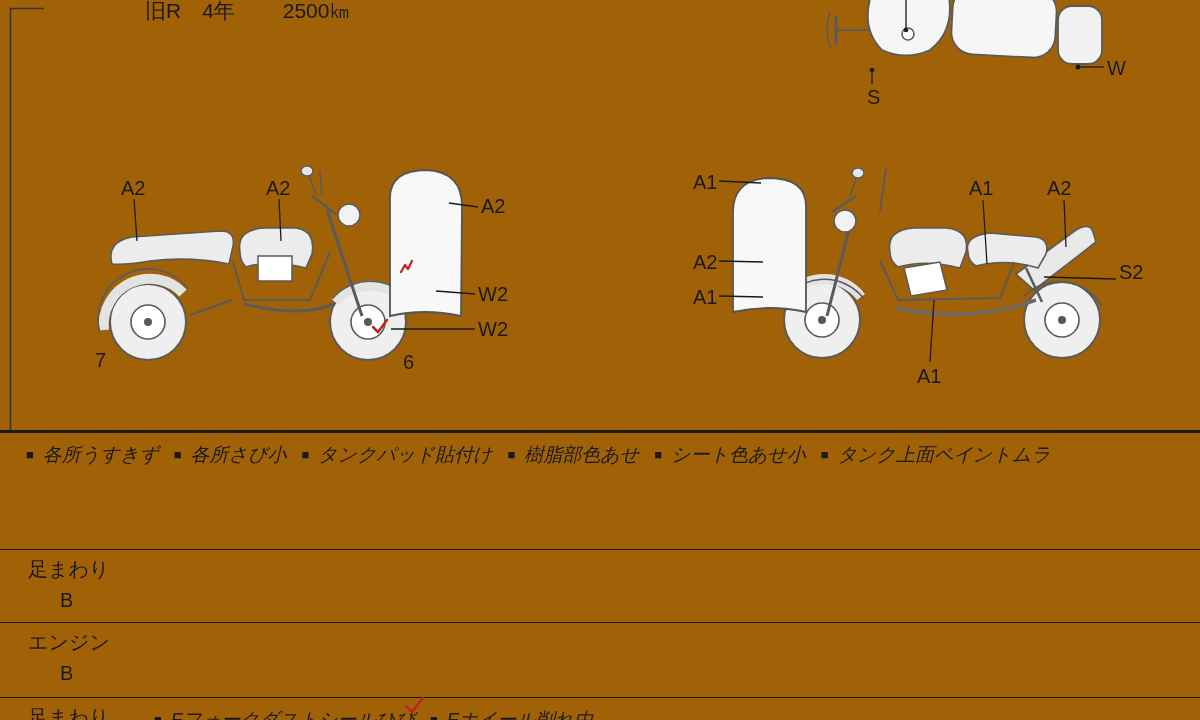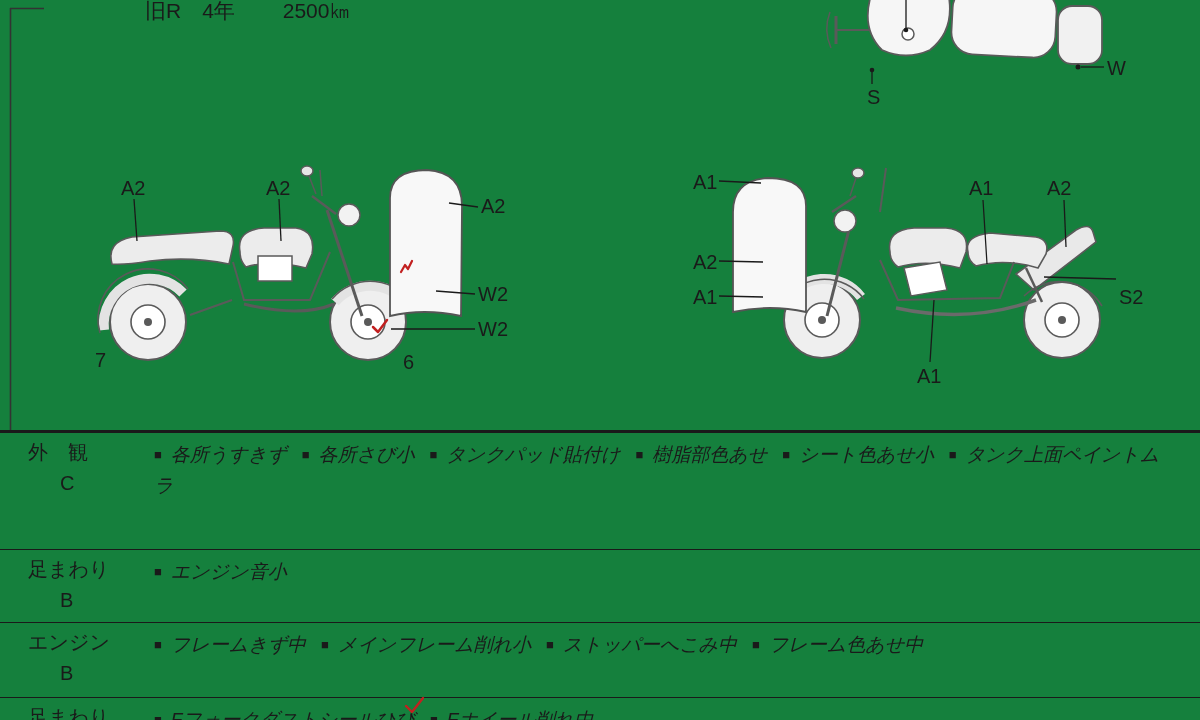--- a/index.html
+++ b/index.html
@@ -1,17 +1,17 @@
 <!DOCTYPE html>
 <html><head>
 <meta charset="utf-8">
 <style>
   html,body{margin:0;padding:0;background:#fff;}
   .sheet{
-    position:relative;width:1200px;height:720px;background:#15803d;overflow:hidden;
+    position:relative;width:1200px;height:720px;background:#a16207;overflow:hidden;
     font-family:"Liberation Sans","DejaVu Sans",sans-serif;color:#1a1a1a;
   }
   
   .header-text{position:absolute;left:145px;top:-3px;font-size:21px;white-space:nowrap;z-index:3;}
   .header-text .mileage{margin-left:42px;}
   
   .art{position:absolute;left:0;top:0;z-index:1;}
   
   .dlabel{position:absolute;font-size:20px;line-height:1;z-index:2;white-space:nowrap;}
   .lb-l-rear{left:121px;top:178px}
@@ -19,21 +19,21 @@
   .lb-l-front{left:481px;top:196px}
   .lb-l-fork{left:478px;top:284px}
   .lb-l-wheel{left:478px;top:319px}
   .lb-l-n7{left:95px;top:350px}
   .lb-l-n6{left:403px;top:352px}
   .lb-r-top{left:693px;top:172px}
   .lb-r-mid{left:693px;top:252px}
   .lb-r-low{left:693px;top:287px}
   .lb-r-seat{left:969px;top:178px}
   .lb-r-fender{left:1047px;top:178px}
-  .lb-r-s2{left:1119px;top:287px}
+  .lb-r-s2{left:1119px;top:262px}
   .lb-r-engine{left:917px;top:366px}
   .lb-t-s{left:867px;top:87px}
   .lb-t-w{left:1107px;top:58px}
   
   .ctable{position:absolute;left:0;top:430px;width:1200px;border-top:3px solid #1a1a1a;z-index:2;background:transparent;}
   .trow{display:flex;border-bottom:1px solid #1a1a1a;box-sizing:border-box;padding-top:6px;}
   #rows > .trow:nth-child(1){height:117px}
   #rows > .trow:nth-child(2){height:73px}
   #rows > .trow:nth-child(3){height:75px}
   #rows > .trow:nth-child(4){height:70px}
@@ -179,41 +179,35 @@
   <div class="dlabel lb-r-seat">A1</div>
   <div class="dlabel lb-r-fender">A2</div>
   <div class="dlabel lb-r-s2">S2</div>
   <div class="dlabel lb-r-engine">A1</div>
   <div class="dlabel lb-t-s">S</div>
   <div class="dlabel lb-t-w">W</div>
 
   <div class="ctable">
     <div id="rows">
   <div class="trow">
-    <div class="cat">
-      <div class="cat-name">外　観</div>
-      <div class="cat-grade">C</div>
-    </div>
     <div class="items"><span class="item"><span class="bullet">■</span><span>各所うすきず</span></span><span class="item"><span class="bullet">■</span><span>各所さび小</span></span><span class="item"><span class="bullet">■</span><span>タンクパッド貼付け</span></span><span class="item"><span class="bullet">■</span><span>樹脂部色あせ</span></span><span class="item"><span class="bullet">■</span><span>シート色あせ小</span></span><span class="item"><span class="bullet">■</span><span>タンク上面ペイントムラ</span></span></div>
   </div>
 
   <div class="trow">
     <div class="cat">
       <div class="cat-name">足まわり</div>
       <div class="cat-grade">B</div>
     </div>
-    <div class="items"><span class="item"><span class="bullet">■</span><span>エンジン音小</span></span></div>
   </div>
 
   <div class="trow">
     <div class="cat">
       <div class="cat-name">エンジン</div>
       <div class="cat-grade">B</div>
     </div>
-    <div class="items"><span class="item"><span class="bullet">■</span><span>フレームきず中</span></span><span class="item"><span class="bullet">■</span><span>メインフレーム削れ小</span></span><span class="item"><span class="bullet">■</span><span>ストッパーへこみ中</span></span><span class="item"><span class="bullet">■</span><span>フレーム色あせ中</span></span></div>
   </div>
 
   <div class="trow">
     <div class="cat">
       <div class="cat-name">足まわり</div>
       <div class="cat-grade"></div>
     </div>
     <div class="items"><span class="item"><span class="bullet">■</span><span>Fフォークダストシールひび</span></span><span class="item"><span class="bullet">■</span><span>Fホイール削れ中</span></span></div>
   </div>
 </div>

